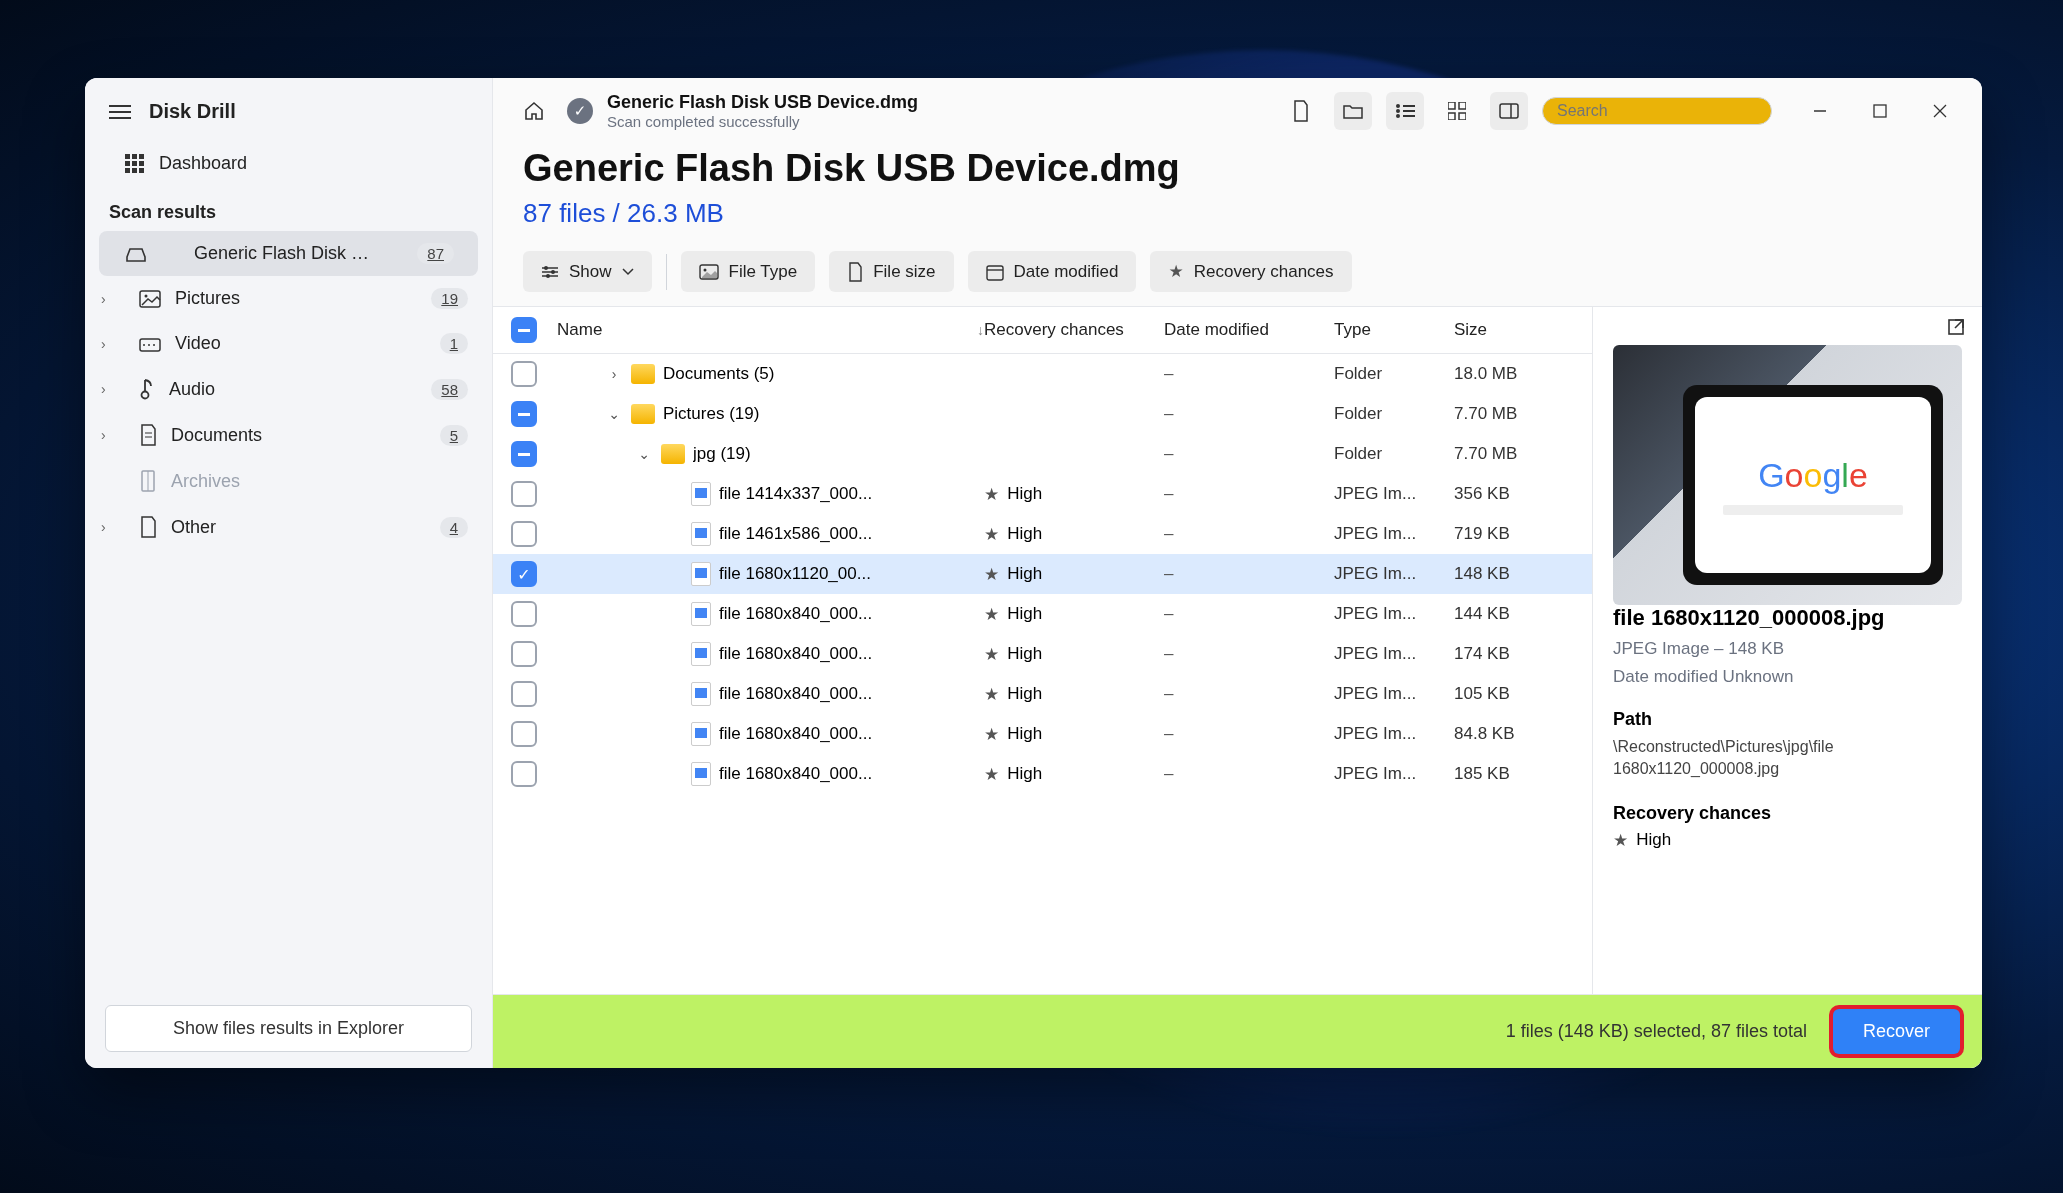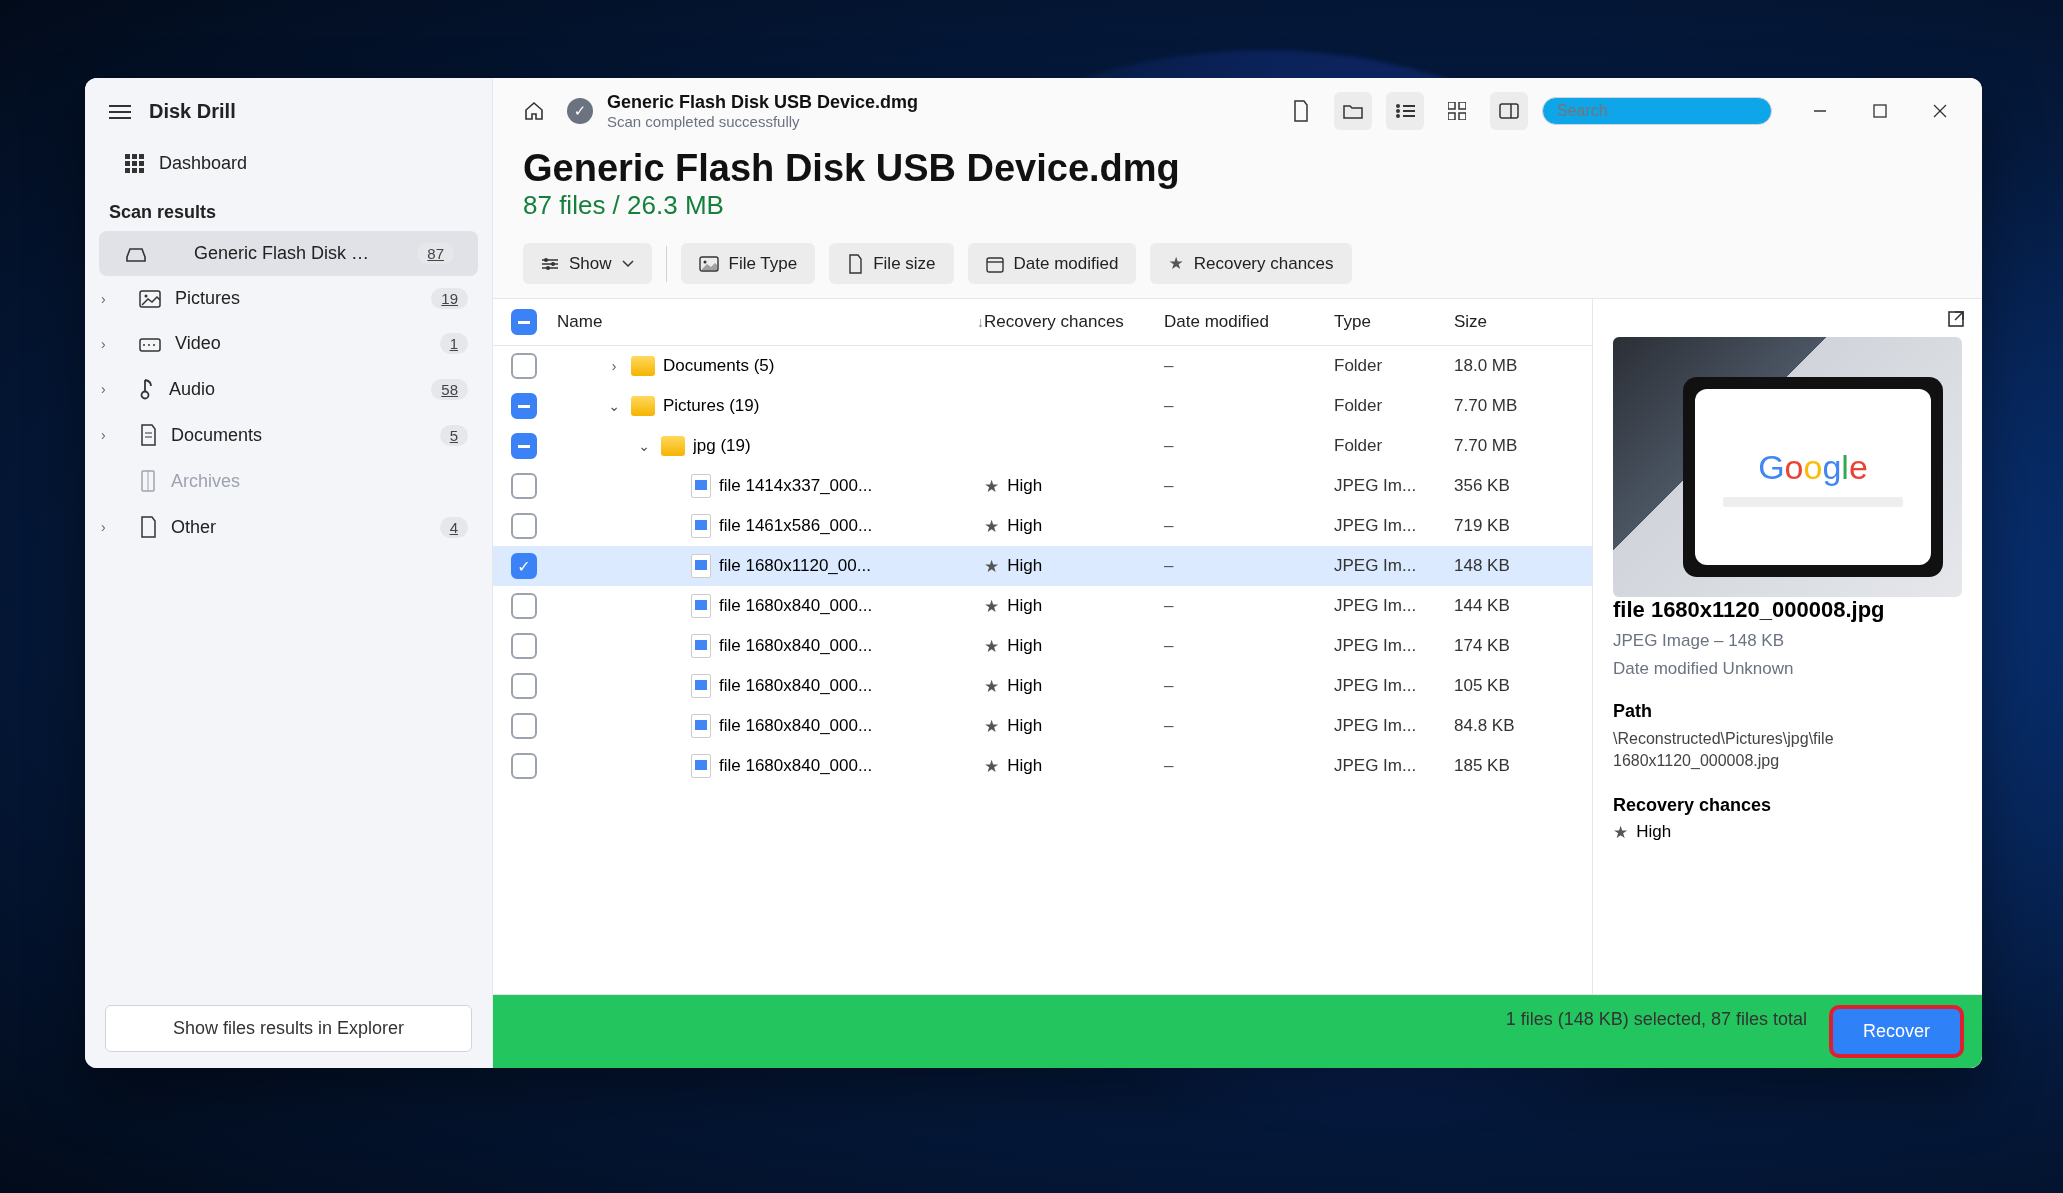--- a/index.html
+++ b/index.html
@@ -66,28 +66,28 @@
 .icon-btn.gray { background:#ececec; }
 .check-circle {
   width:26px;height:26px;border-radius:50%;background:#6b7280;color:#fff;
   display:flex;align-items:center;justify-content:center;font-size:15px;
 }
 .top-title { font-size:18px; font-weight:600; color:#111;}
 .top-sub { font-size:15px; color:#6b7280;}
 .top-spacer{flex:1;}
 .search-box {
   width:230px; border:1px solid #d1d5db; border-radius:18px; padding:4px 14px;
-  display:flex; align-items:center; gap:8px; background:#0ea5e9;
+  display:flex; align-items:center; gap:8px; background:#eab308;
 }
 .search-box input { border:none; outline:none; flex:1; font-size:16px; color:#333; background:transparent;}
 .win-controls { display:flex; gap:28px; margin-left:18px; margin-right:4px;}
 .win-ctrl { width:32px;height:32px;display:flex;align-items:center;justify-content:center;cursor:pointer;}
 .heading-area { padding: 6px 30px 16px; }
 .h1 { font-size:38px; font-weight:700; color:#111; }
-.h2 { font-size:26px; color:#15803d; margin-top:0;}
+.h2 { font-size:26px; color:#1d4ed8; margin-top:8px;}
 .chips-row { display:flex; gap:14px; padding: 6px 30px 14px; }
 .chip {
   background:#ececec; border-radius:6px; padding:10px 18px; font-size:17px;
   display:flex; align-items:center; gap:10px; cursor:pointer; color:#222;
 }
 .chip.show { position:relative; }
 .divider-v { width:1px; height:36px; background:#d1d5db; align-self:center;}
 
 .content-row { flex:1; display:flex; min-height:0; border-top:1px solid #e5e7eb;}
 .table-wrap { flex:1; display:flex; flex-direction:column; min-width:0; background:#fff;}
@@ -146,22 +146,22 @@
 .g-logo span:nth-child(3){color:#FBBC05;}.g-logo span:nth-child(4){color:#4285F4;}
 .g-logo span:nth-child(5){color:#34A853;}.g-logo span:nth-child(6){color:#EA4335;}
 .gbar{width:180px;height:10px;background:#eee;margin-top:10px;border-radius:2px;}
 .d-title{font-size:22px;font-weight:700;}
 .d-sub{font-size:17px;color:#6b7280;margin-top:8px;}
 .d-label{font-size:18px;font-weight:600;margin-top:22px;}
 .d-val{font-size:16px;color:#444;margin-top:6px;line-height:1.4;}
 .d-rec{display:flex;align-items:center;gap:8px;margin-top:6px;font-size:17px;}
 
 .footer {
-  border-top:1px solid #e5e7eb; padding:14px 22px; display:flex; 
-  background:#22c55e;
+  border-top:1px solid #e5e7eb; padding:14px 22px; display:flex; align-items:center;
+  background:#bef264;
 }
 .footer .status{margin-left:auto;font-size:18px;color:#333;}
 .recover-btn{
   margin-left:26px;background:#2f81f7;color:#fff;border:none;border-radius:6px;
   padding:12px 30px;font-size:18px;cursor:pointer;
   box-shadow:0 0 0 4px #e11d2e;
 }
 svg{display:block;}
 </style>
 </head>

